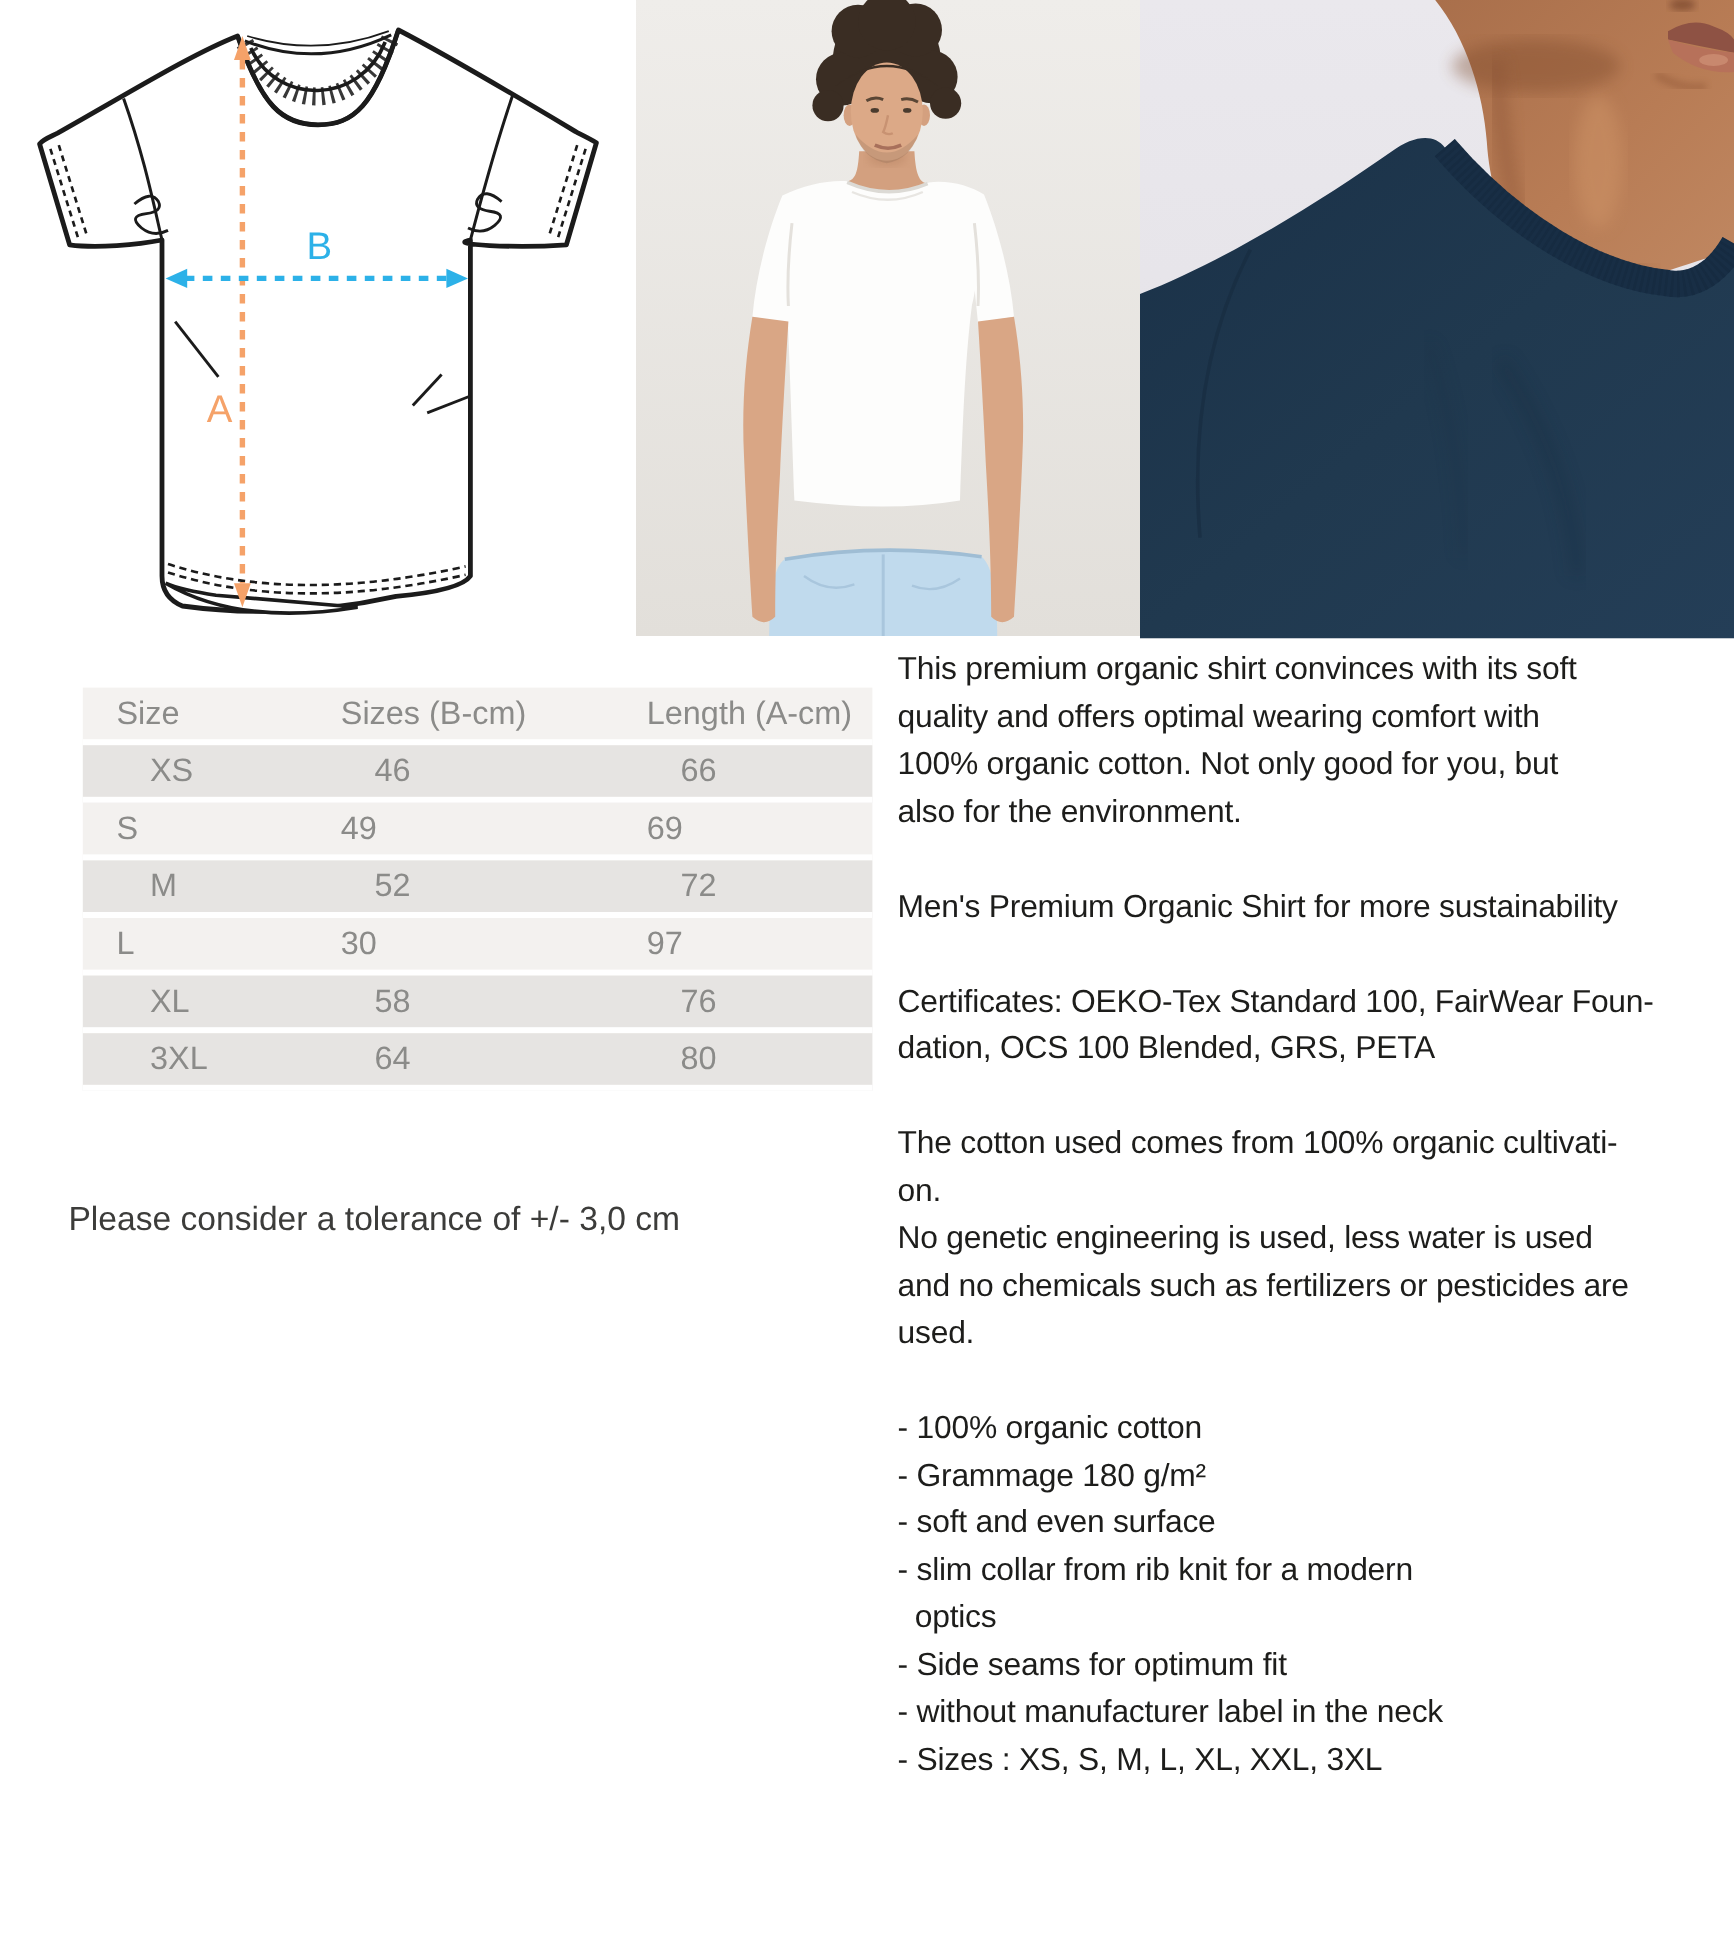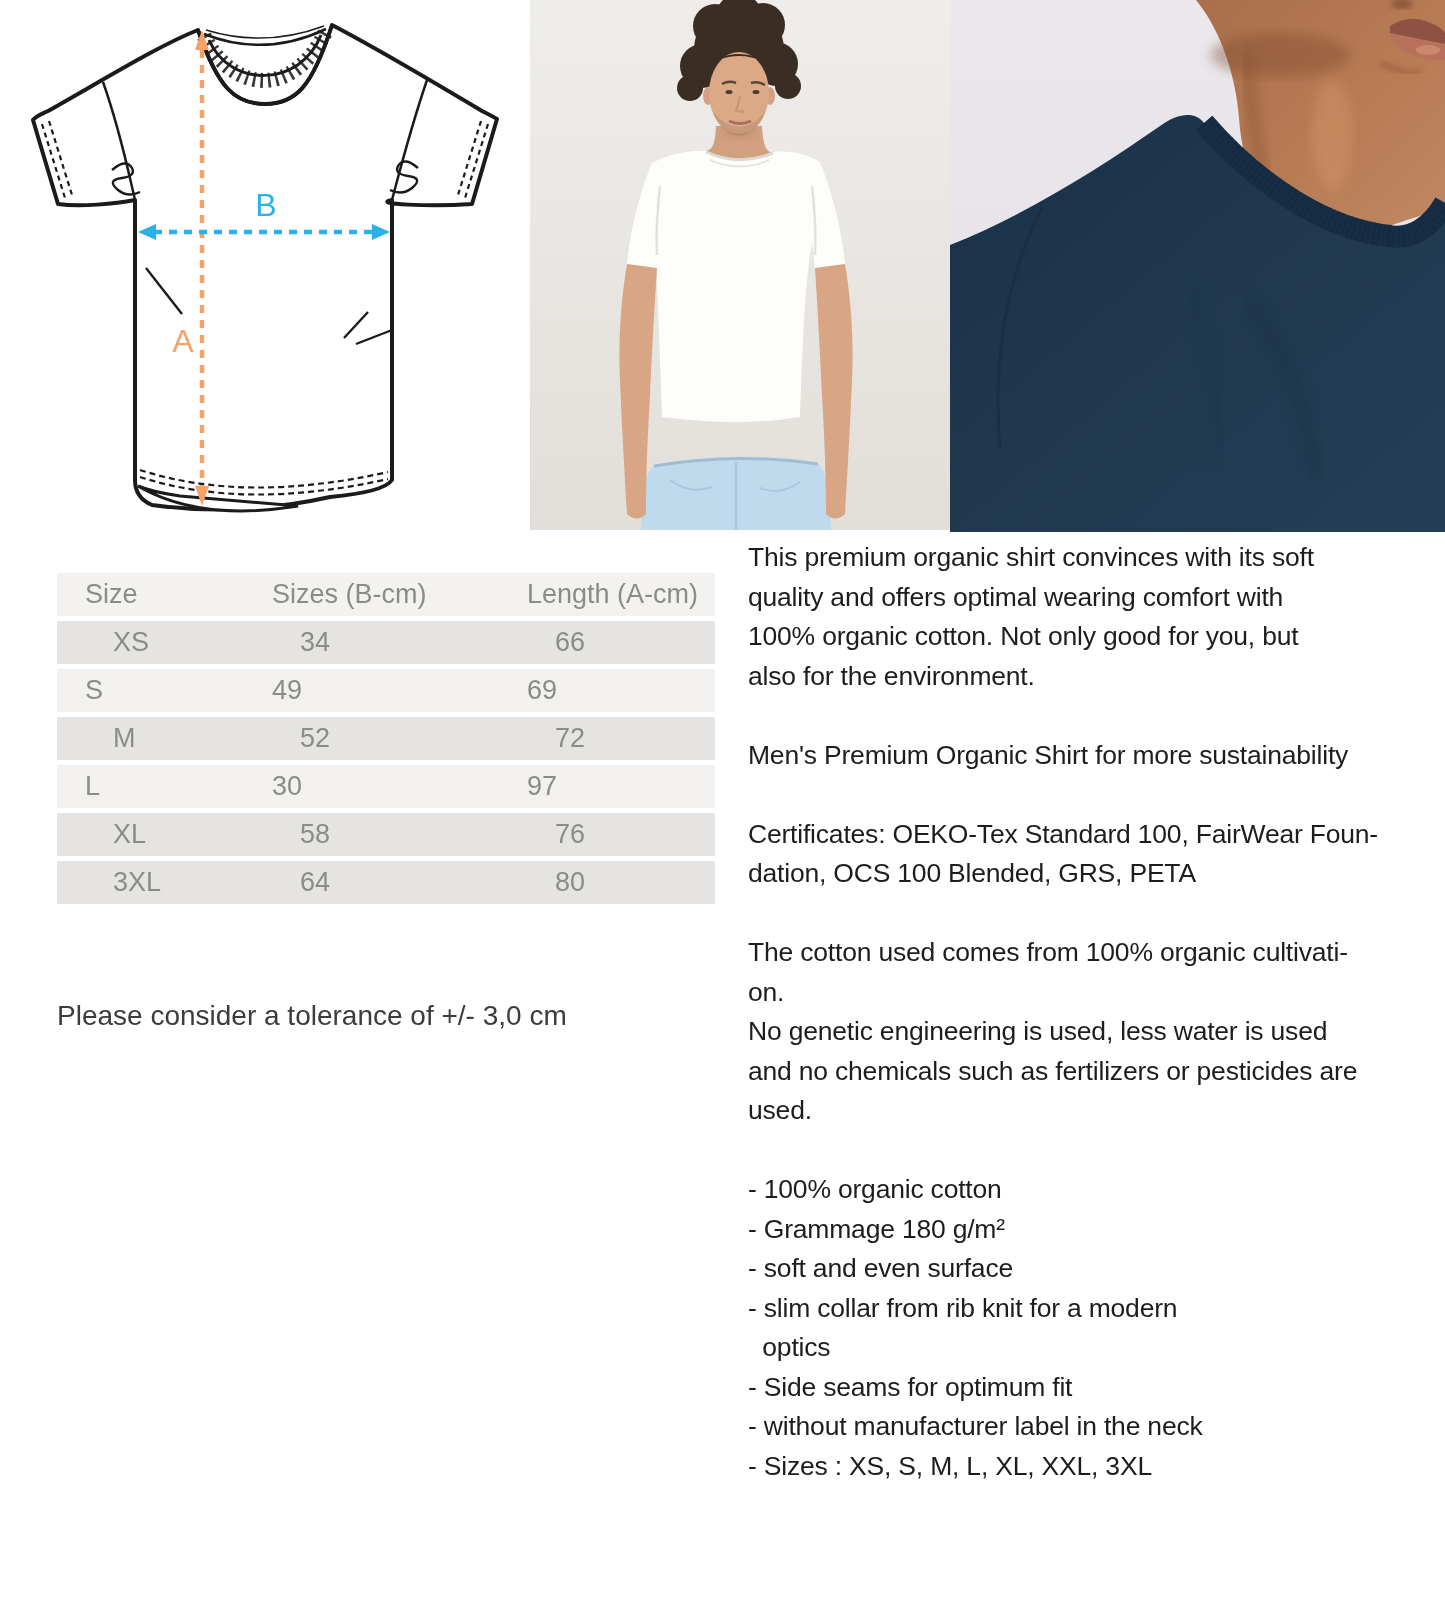--- a/index.html
+++ b/index.html
@@ -5,21 +5,21 @@
   html,body{margin:0;padding:0;background:#ffffff;}
   .page{position:relative;width:1445px;height:1615px;background:#fff;overflow:hidden;
         font-family:"Liberation Sans",sans-serif;}
 
   
   .diagram{position:absolute;left:0;top:0;width:530px;height:530px;}
   .photo-model{position:absolute;left:530px;top:0;width:420px;height:530px;}
   .photo-closeup{position:absolute;left:950px;top:0;width:495px;height:532px;}
 
   
-  .size-table{position:absolute;left:57px;top:573px;width:658px;
+  .size-table{position:absolute;left:69px;top:573px;width:658px;
               font-size:27px;color:#8b8b89;}
   .trow{height:43px;border-bottom:5px solid #ffffff;display:grid;
         grid-template-columns:215px 255px 188px;align-items:center;}
   .trow > span:first-child{padding-left:28px;}
   .thead{background:#f4f2f0;}
   .row-dark{background:#e6e4e2;padding-left:28px;}
   .row-light{background:#f3f1ef;}
 
   
   .tolerance{position:absolute;left:57px;top:1000px;width:660px;
@@ -221,21 +221,21 @@
   <div class="size-table">
     <div class="trow thead">
       <span>Size</span>
       <span>Sizes (B-cm)</span>
       <span>Length (A-cm)</span>
     </div>
     <div>
 
         <div class="trow row-dark">
           <span>XS</span>
-          <span>34</span>
+          <span>46</span>
           <span>66</span>
         </div>
 
         <div class="trow row-light">
           <span>S</span>
           <span>49</span>
           <span>69</span>
         </div>
 
         <div class="trow row-dark">

